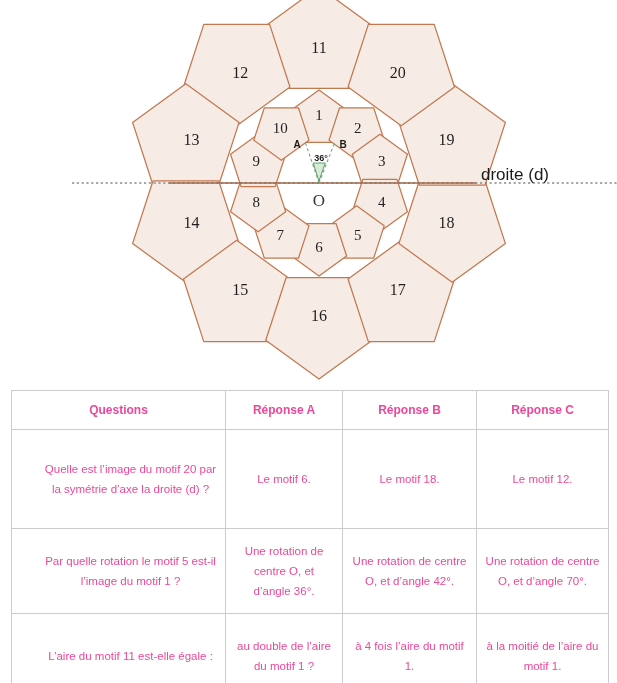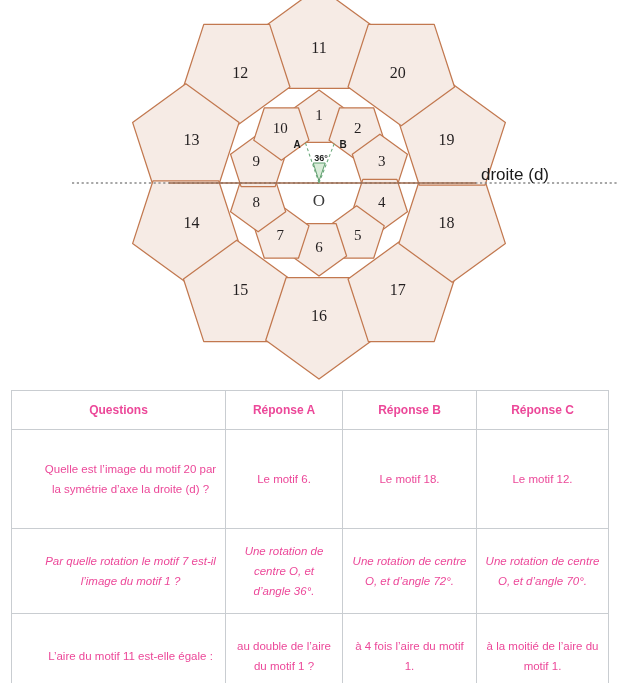--- a/index.html
+++ b/index.html
@@ -76,21 +76,21 @@
   #qtable td.qcell{
     text-align:center;
     padding-left:30px;
     padding-right:6px;
   }
   .col-q{width:214px;}
   .col-a{width:117px;}
   .col-b{width:134px;}
   .col-c{width:132px;}
   .row-1 td{height:86px;}
-  .row-2 td{height:72px;font-style:italic;}
+  .row-2 td{height:72px;}
   .row-3 td{height:72px;}
 </style>
 </head>
 <body>
 
 <div id="figure-area">
   <svg id="figure-svg" width="617" height="380" viewBox="0 0 617 380">
 
     <g id="outer-tiles">
         <polygon points="275.00,-13.00 328.26,25.70 307.92,88.30 242.08,88.30 221.74,25.70" fill="#f6ebe5" stroke="#c2784f" stroke-width="1.25" stroke-linejoin="round"></polygon>
@@ -171,23 +171,23 @@
     </tr>
   </thead>
   <tbody>
     <tr class="row-1">
       <td class="qcell">Quelle est l’image du motif 20 par la symétrie d’axe la droite (d) ?</td>
       <td>Le motif 6.</td>
       <td>Le motif 18.</td>
       <td>Le motif 12.</td>
     </tr>
     <tr class="row-2">
-      <td class="qcell">Par quelle rotation le motif 7 est-il l’image du motif 1 ?</td>
+      <td class="qcell">Par quelle rotation le motif 5 est-il l’image du motif 1 ?</td>
       <td>Une rotation de centre O, et d’angle 36°.</td>
-      <td>Une rotation de centre O, et d’angle 72°.</td>
+      <td>Une rotation de centre O, et d’angle 42°.</td>
       <td>Une rotation de centre O, et d’angle 70°.</td>
     </tr>
     <tr class="row-3">
       <td class="qcell">L’aire du motif 11 est-elle égale :</td>
       <td>au double de l’aire du motif 1 ?</td>
       <td>à 4 fois l’aire du motif 1.</td>
       <td>à la moitié de l’aire du motif 1.</td>
     </tr>
   </tbody>
 </table>

